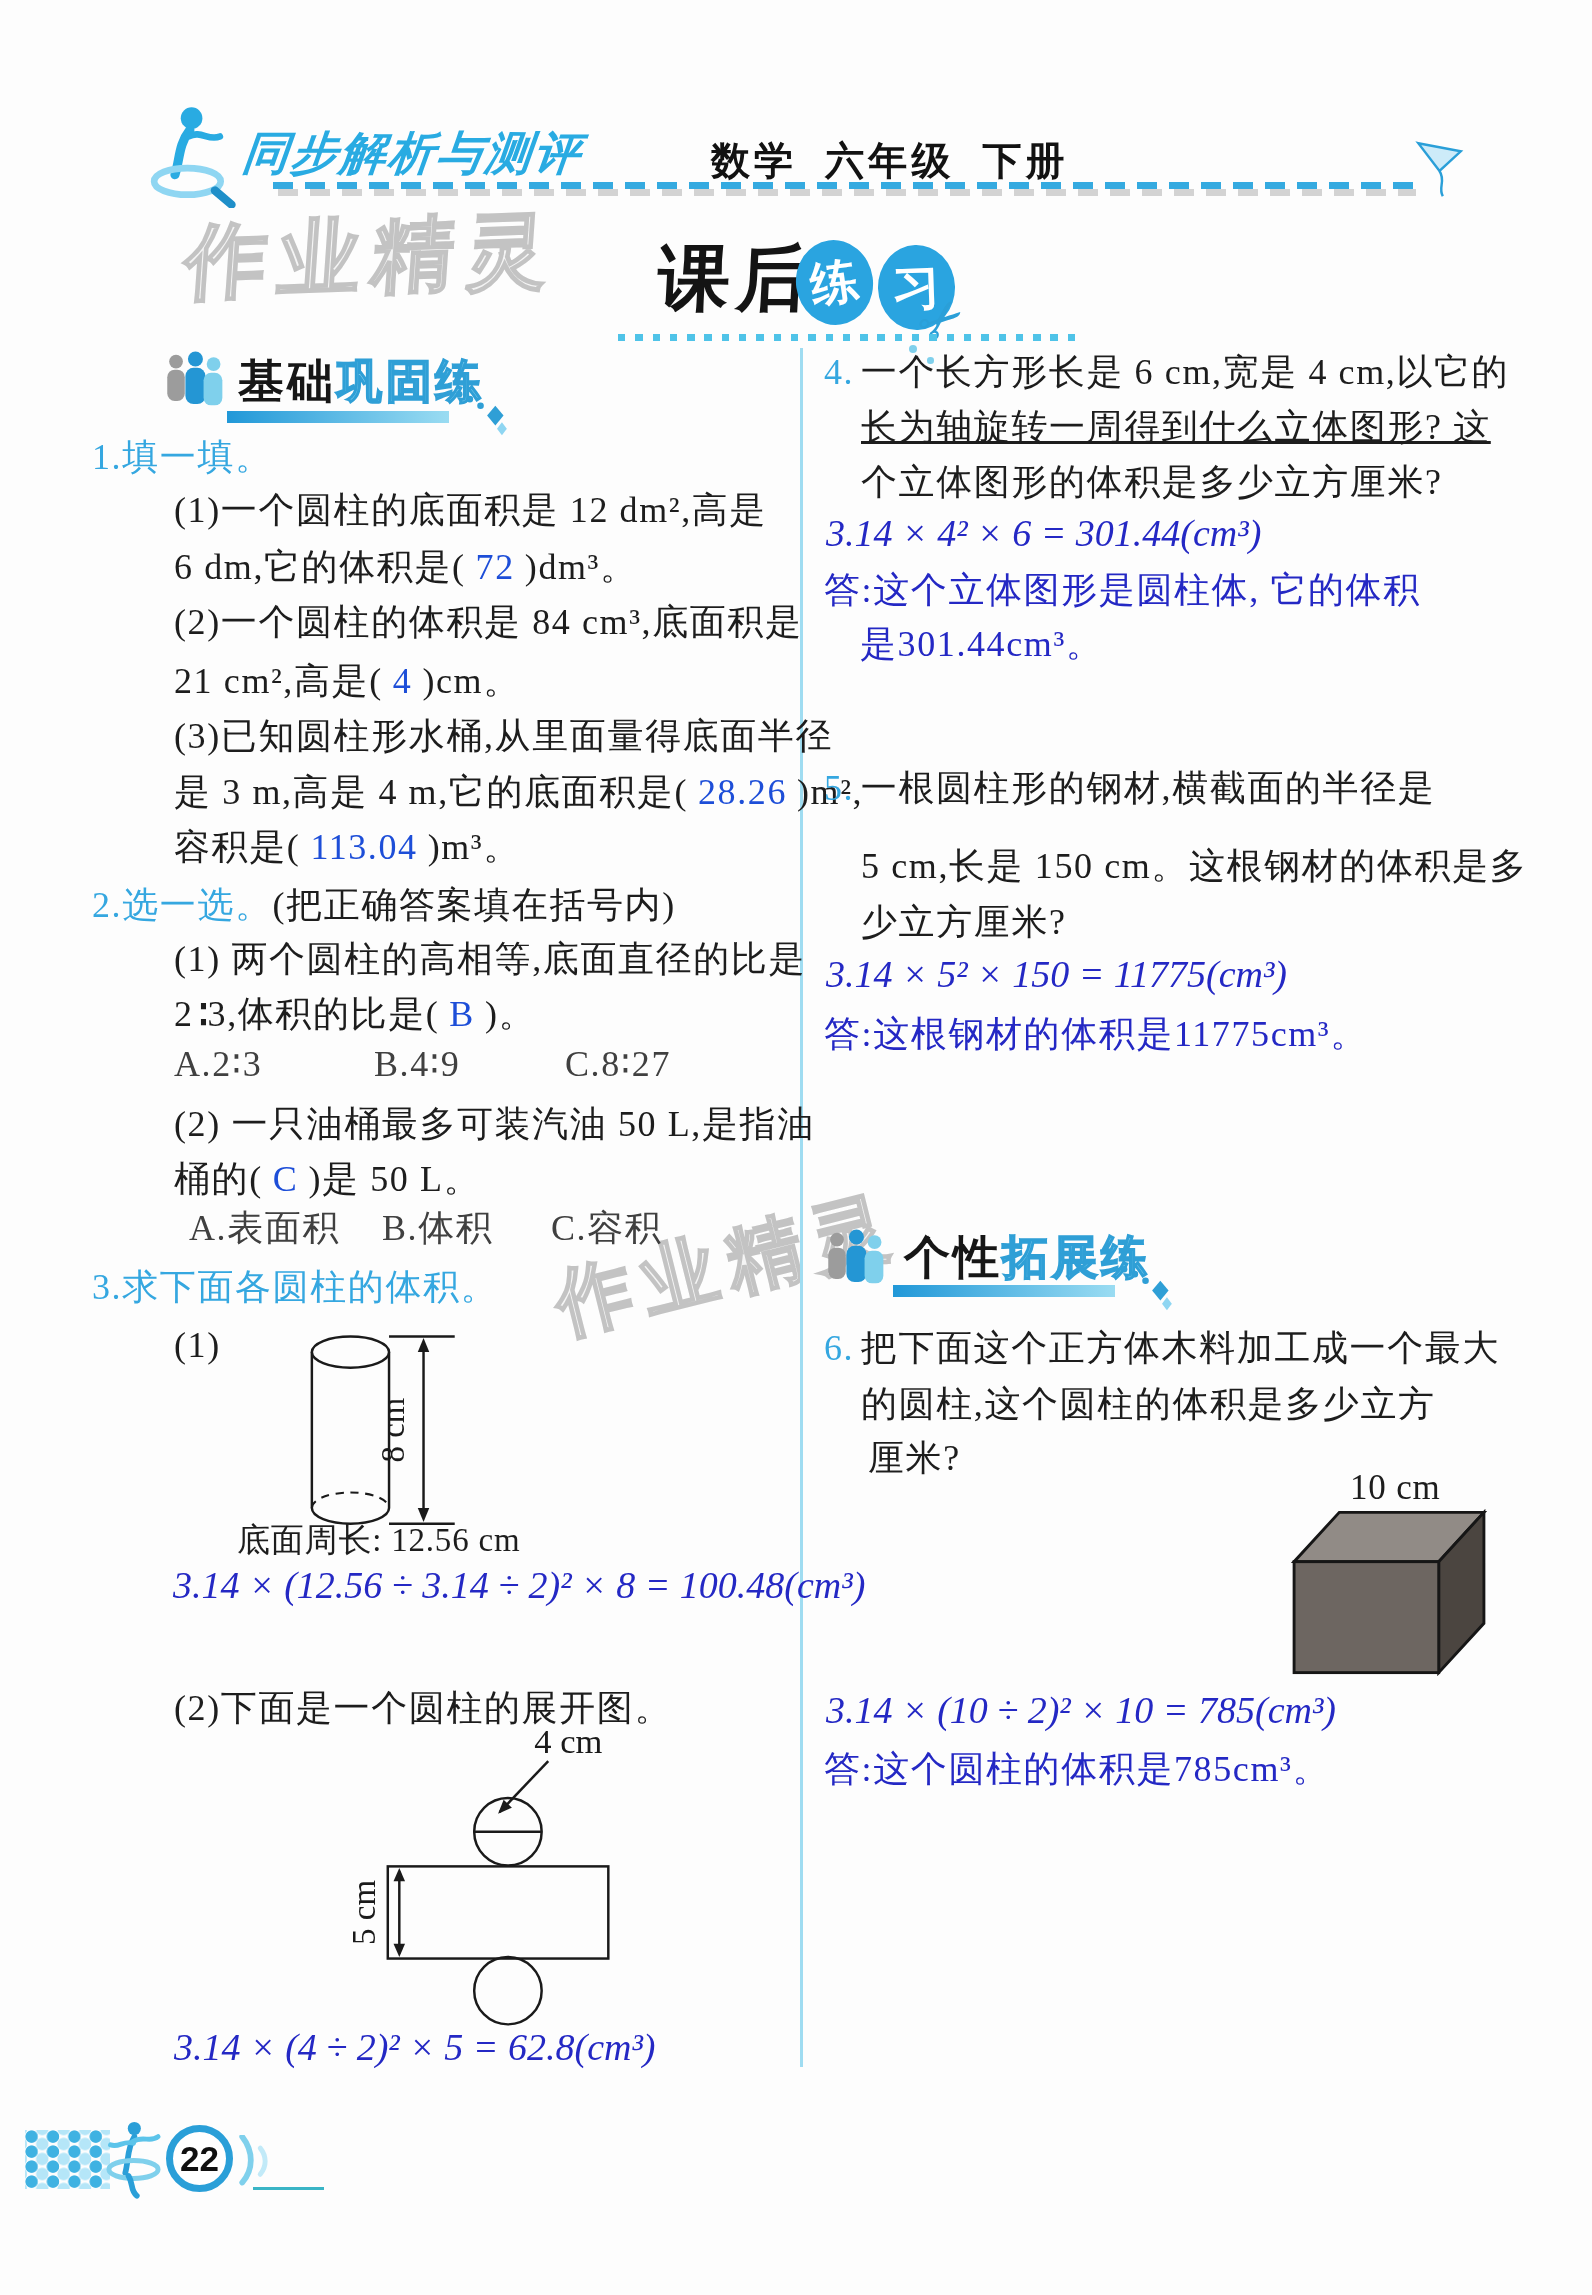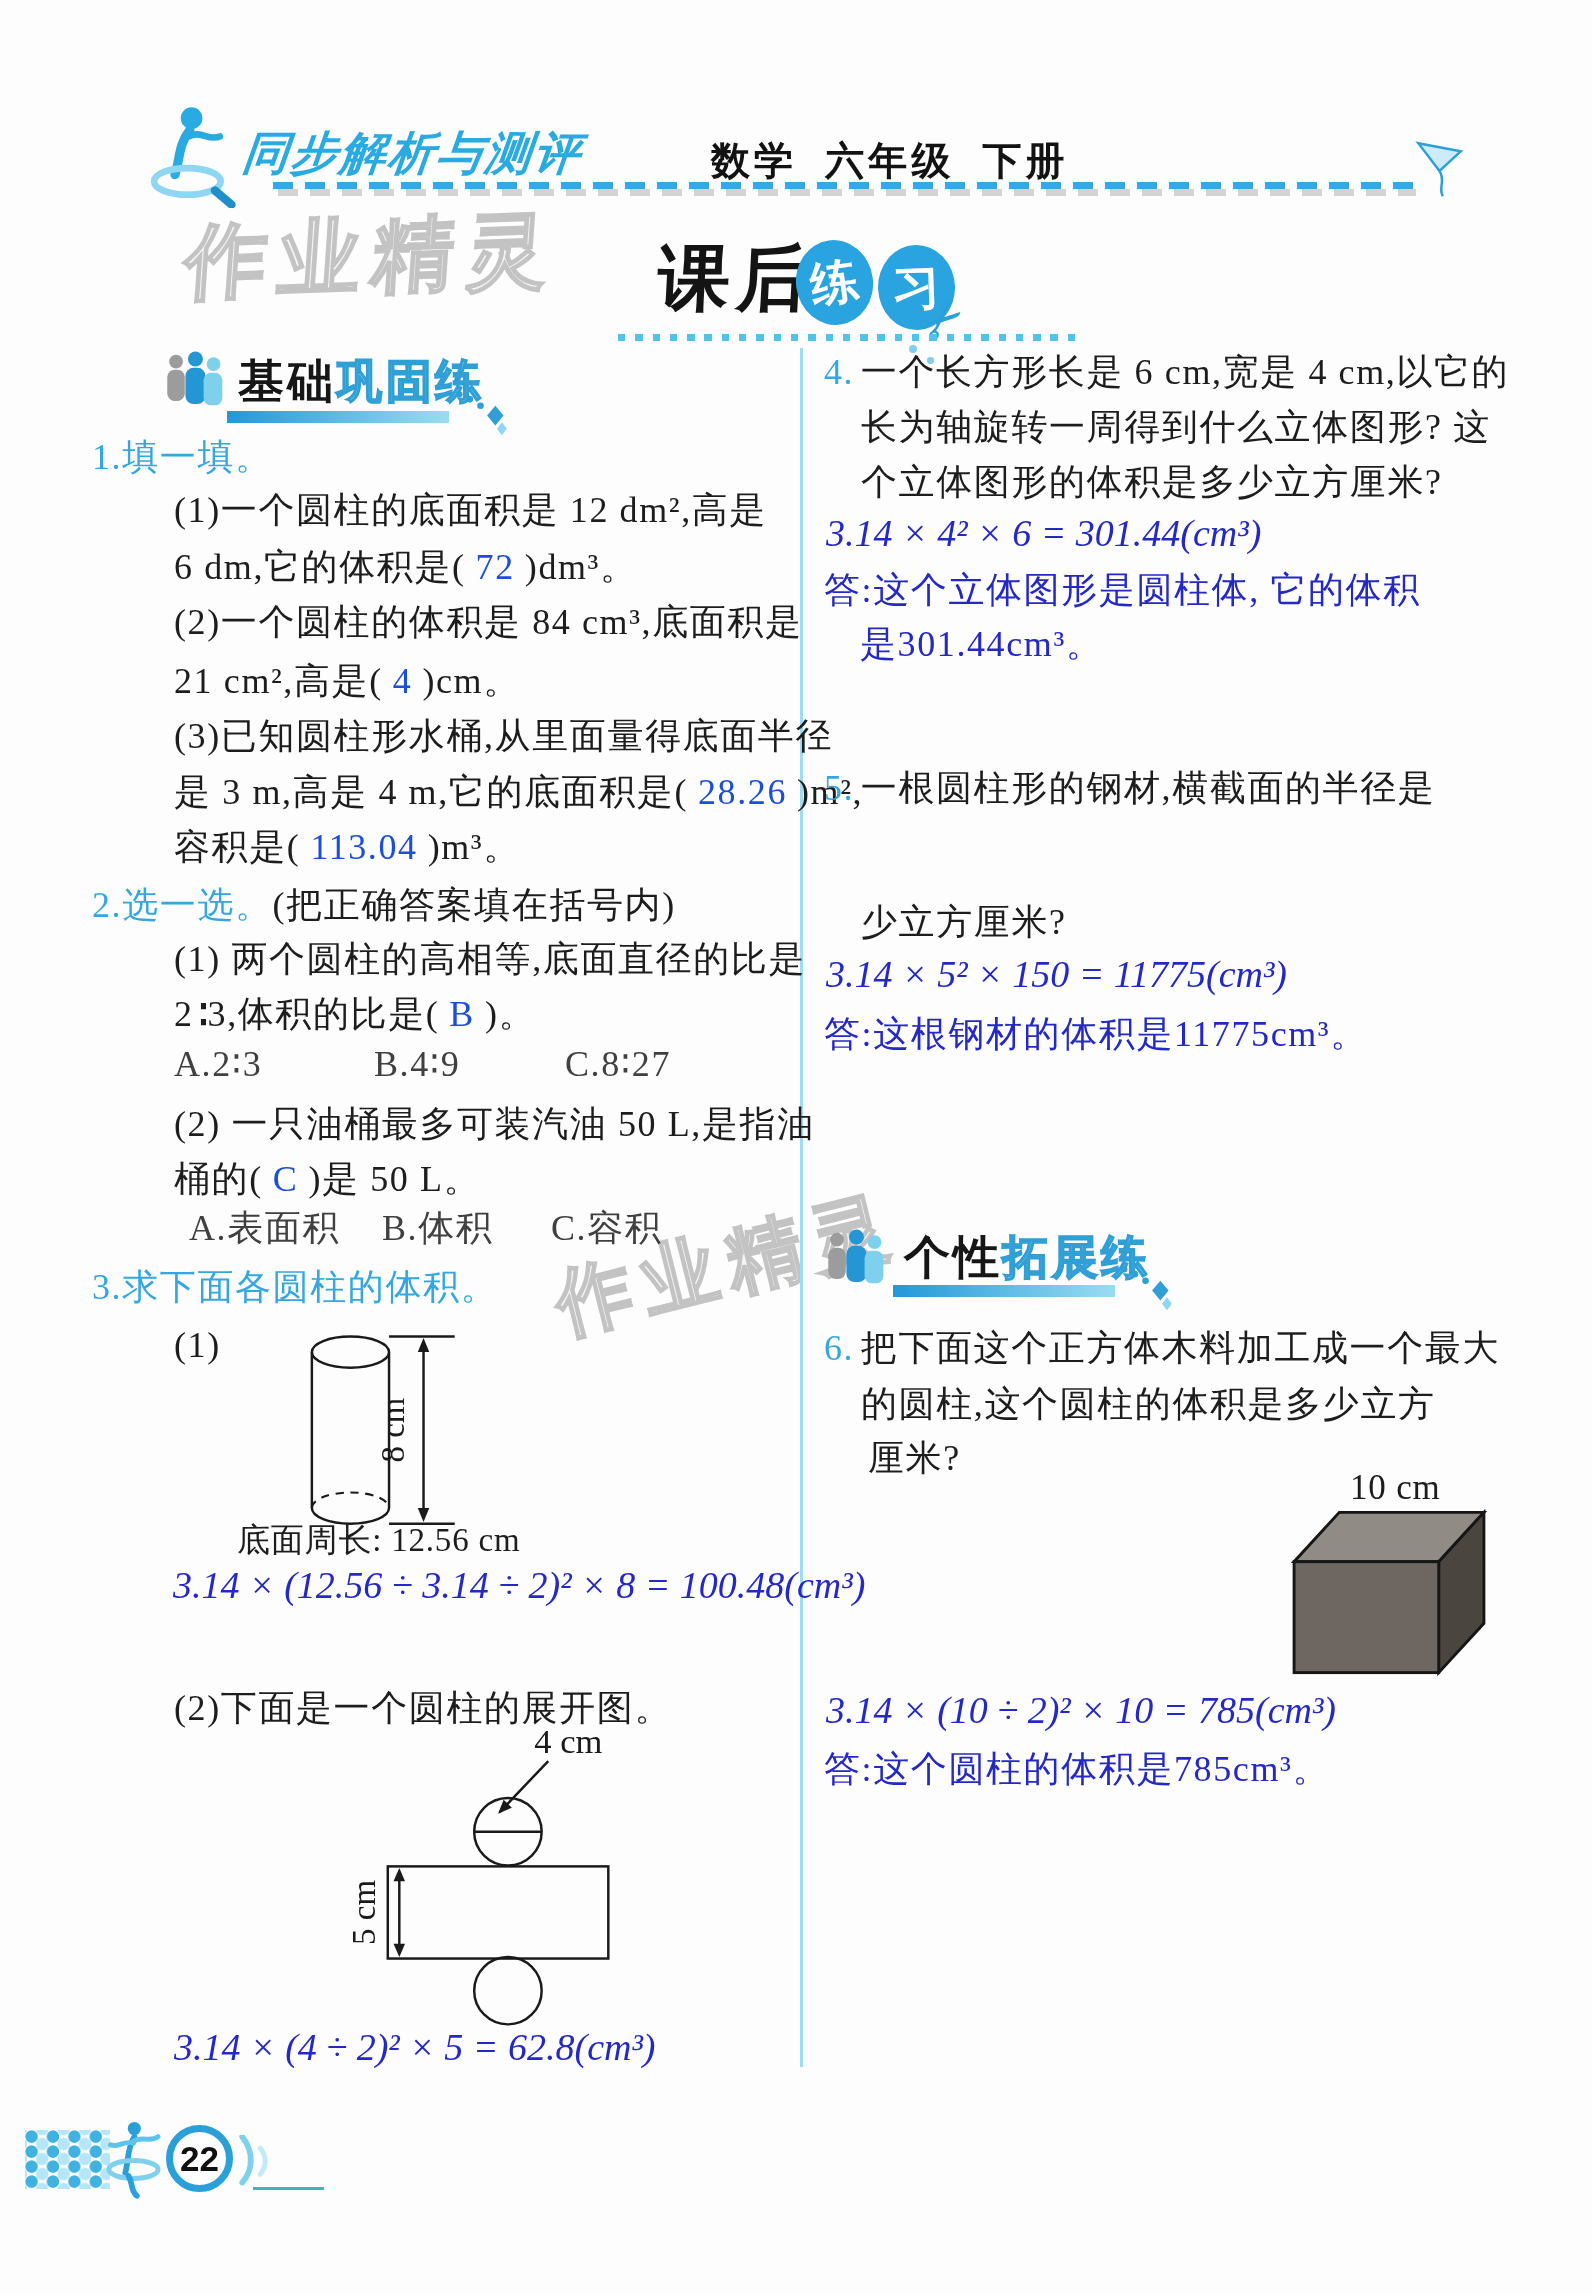--- a/index.html
+++ b/index.html
@@ -155,27 +155,28 @@
     <rect x="52" y="190" width="268" height="112" fill="none" stroke="#1a1a1a" stroke-width="3"></rect>
     <line x1="66" y1="196" x2="66" y2="296" stroke="#1a1a1a" stroke-width="3"></line>
     <path d="M0 0 L-16 -7 L-16 7 Z" transform="translate(66 192) rotate(-90)" fill="#1a1a1a"></path>
     <path d="M0 0 L-16 -7 L-16 7 Z" transform="translate(66 300) rotate(90)" fill="#1a1a1a"></path>
     <text x="36" y="246" transform="rotate(-90 36 246)" font-size="40" fill="#1a1a1a" text-anchor="middle">5 cm</text>
     <circle cx="198" cy="341" r="41" fill="none" stroke="#1a1a1a" stroke-width="3"></circle>
   </svg>
   <div class="abs formula" style="left:174px;top:2028px;">3.14 × (4 ÷ 2)² × 5 = 62.8(cm³)</div>
 
   <div class="abs line" style="left:824px;top:349px;"><span class="qn">4.</span><span>一个长方形长是 6 cm,宽是 4 cm,以它的</span></div>
-  <div class="abs line" style="left:861px;top:404px;"><span>长为轴旋转一周得到什么立体图形? 这</span></div>
+  <div class="abs line" style="left:861px;top:404px;text-decoration:underline;"><span>长为轴旋转一周得到什么立体图形? 这</span></div>
   <div class="abs line" style="left:861px;top:459px;"><span>个立体图形的体积是多少立方厘米?</span></div>
   <div class="abs formula" style="left:826px;top:514px;">3.14 × 4² × 6 = 301.44(cm³)</div>
   <div class="abs ansline" style="left:824px;top:567px;">答:这个立体图形是圆柱体, 它的体积</div>
   <div class="abs ansline" style="left:860px;top:621px;">是301.44cm³。</div>
 
   <div class="abs line" style="left:824px;top:765px;"><span class="qn">5.</span><span>一根圆柱形的钢材,横截面的半径是</span></div>
+  <div class="abs line" style="left:861px;top:843px;"><span>5 cm,长是 150 cm。这根钢材的体积是多</span></div>
   <div class="abs line" style="left:861px;top:899px;"><span>少立方厘米?</span></div>
   <div class="abs formula" style="left:826px;top:955px;">3.14 × 5² × 150 = 11775(cm³)</div>
   <div class="abs ansline" style="left:824px;top:1011px;">答:这根钢材的体积是11775cm³。</div>
 
   <svg class="abs" style="left:822px;top:1226px;" width="72" height="74" viewBox="0 0 115 115">
     <circle cx="24" cy="20" r="11" fill="#9c9c9c"></circle>
     <rect x="10" y="33" width="28" height="50" rx="12" fill="#9c9c9c"></rect>
     <circle cx="55" cy="16" r="12" fill="#2496d4"></circle>
     <rect x="39" y="30" width="32" height="58" rx="13" fill="#2496d4"></rect>
     <circle cx="84" cy="24" r="11" fill="#7fd0ec"></circle>

